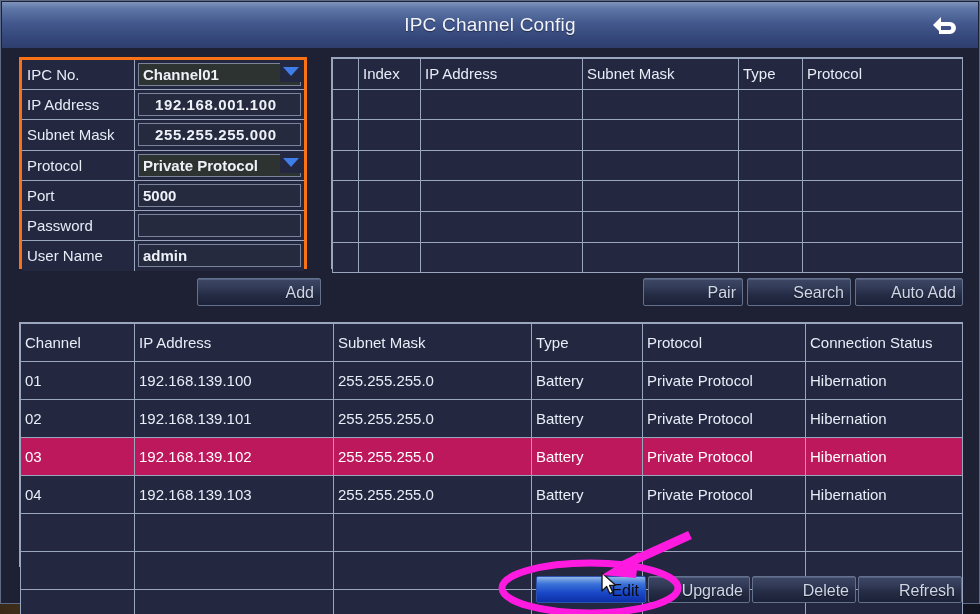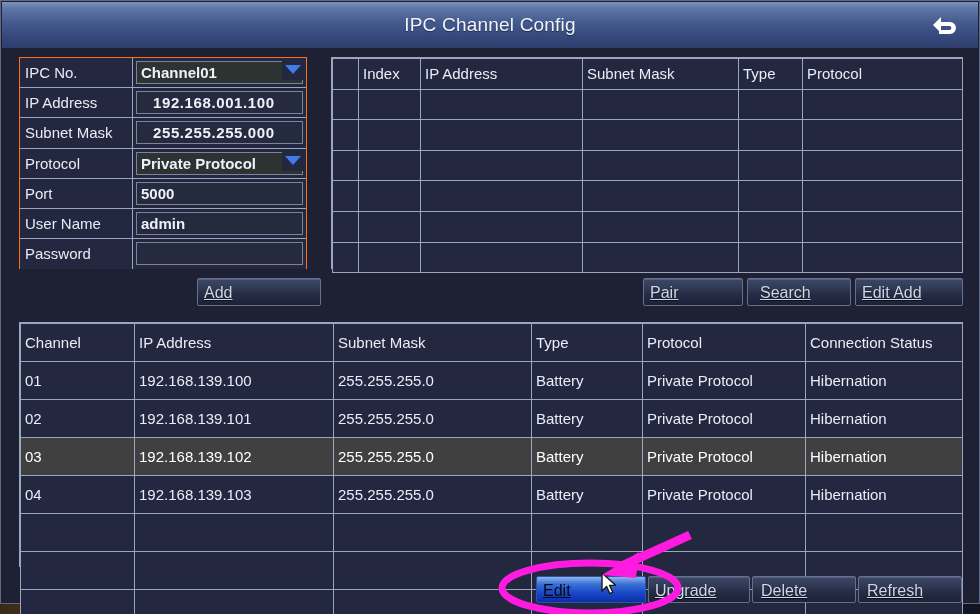--- a/index.html
+++ b/index.html
@@ -71,21 +71,21 @@
     right: 18px; top: 9px;
     width: 34px; height: 28px;
     cursor: pointer;
   }
 
   
   .form-panel {
     position: absolute;
     left: 18px; top: 56px;
     width: 288px; height: 212px;
-    border: 1px solid #f97316;
+    border: 3px solid #f97316;
     box-sizing: border-box;
     background: #232740;
   }
   .form-row {
     position: relative;
     height: 30.2px;
     display: flex;
     border-bottom: 1px solid #9aa6bd;
     box-sizing: border-box;
   }
@@ -148,25 +148,24 @@
 
   
   .btn {
     position: absolute;
     box-sizing: border-box;
     border: 1px solid #63718c;
     border-radius: 2px;
     background: linear-gradient(180deg,#3e4765 0%, #323b57 32%, #252c45 60%, #1b2137 100%);
     color: #cfd6e6;
     font-size: 16px;
-    text-align: left;
+    text-align: right;
     cursor: pointer;
     text-shadow: 0 1px 1px rgba(0,0,0,.6);
     box-shadow: inset 0 1px 0 rgba(160,180,215,.25);
-    text-decoration: underline;
   }
   .btn-add   { left: 196px; top: 277px; width: 124px; height: 28px; line-height: 26px; }
   .btn-pair  { left: 642px; top: 277px; width: 100px; height: 28px; line-height: 26px; }
   .btn-search{ left: 746px; top: 277px; width: 104px; height: 28px; line-height: 26px; padding-left: 12px; }
   .btn-auto  { left: 854px; top: 277px; width: 108px; height: 28px; line-height: 26px; }
 
   .btn-edit   { left: 535px; top: 575px; width: 110px; height: 27px; line-height: 25px; }
   .btn-upgrade{ left: 647px; top: 575px; width: 102px; height: 27px; line-height: 25px; }
   .btn-delete { left: 751px; top: 575px; width: 104px; height: 27px; line-height: 25px; padding-left: 8px; }
   .btn-refresh{ left: 857px; top: 575px; width: 104px; height: 27px; line-height: 25px; padding-left: 8px; }
@@ -203,21 +202,21 @@
     overflow: hidden;
     background: #232740;
   }
   .grid tr { height: 30.6px; }
 
   .grid-top { left: 330px; top: 56px; width: 632px; height: 212px; }
   .grid-bottom { left: 18px; top: 321px; width: 944px; height: 245px; }
   .grid-bottom tr { height: 38px; }
 
   tr.selected td {
-    background: #404040;
+    background: #be185d;
     color: #ffffff;
   }
 
   
   .anno {
     position: absolute;
     left: 0; top: 0;
     width: 980px; height: 614px;
     pointer-events: none;
   }
@@ -274,29 +273,29 @@
             <span class="caret"></span>
           </div>
         </div>
         <div class="form-row">
           <div class="form-label">Port</div>
           <div class="form-value">
             <div class="field">5000</div>
           </div>
         </div>
         <div class="form-row">
+          <div class="form-label">Password</div>
+          <div class="form-value">
+            <div class="field"></div>
+          </div>
+        </div>
+        <div class="form-row">
           <div class="form-label">User Name</div>
           <div class="form-value">
             <div class="field">admin</div>
-          </div>
-        </div>
-        <div class="form-row">
-          <div class="form-label">Password</div>
-          <div class="form-value">
-            <div class="field"></div>
           </div>
         </div>
       </div>
 
     <button class="btn btn-add">Add</button>
 
     <div class="grid grid-top">
       <table>
         <colgroup>
           <col style="width:26px">
@@ -364,21 +363,21 @@
               <td></td>
               <td></td>
               <td></td>
             </tr>
           </tbody>
       </table>
     </div>
 
     <button class="btn btn-pair">Pair</button>
     <button class="btn btn-search">Search</button>
-    <button class="btn btn-auto">Edit Add</button>
+    <button class="btn btn-auto">Auto Add</button>
 
     <div class="grid grid-bottom">
       <table>
         <colgroup>
           <col style="width:114px">
             <col style="width:199px">
             <col style="width:198px">
           <col style="width:111px">
             <col style="width:163px">
             <col style="width:157px">

